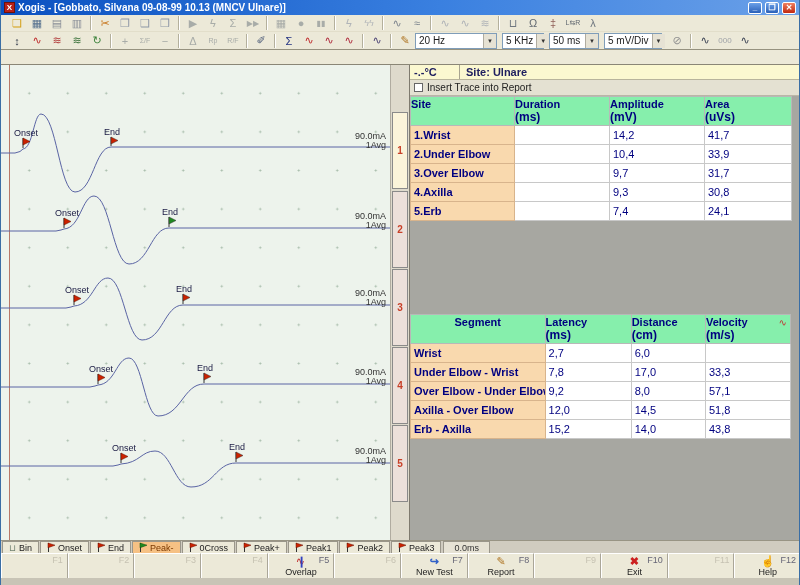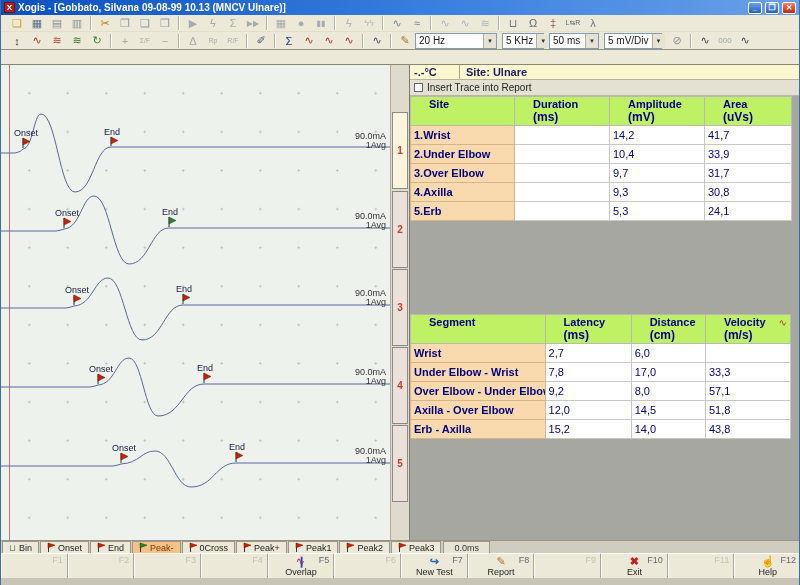--- a/index.html
+++ b/index.html
@@ -46,21 +46,21 @@
 
   
   #right-panel{position:absolute;left:408px;top:0;width:392px;height:476px;background:#a7a7a1;border-left:1px solid #7e7a6e}
   .rp-header{height:15px;background:#fbf8d0;border-bottom:1px solid #b8b49c;display:flex;font-size:11px;font-weight:bold;color:#202060;align-items:center}
   .rp-temp{width:50px;padding-left:4px;border-right:1px solid #a8a490;height:100%;display:flex;align-items:center}
   .rp-title{padding-left:6px}
   .rp-check{height:16px;background:#e4e1d2;display:flex;align-items:center;font-size:10px;color:#222;gap:4px;padding-left:4px;border-bottom:1px solid #bab6a6}
   .checkbox{width:9px;height:9px;background:#fff;border:1px solid #666;flex:none}
 
   table.datatable{position:absolute;left:0;border-collapse:collapse;table-layout:fixed;background:#fff;font-size:11px;border:1px solid #8a8a8a}
-  .datatable th{background:#bef264;color:#000080;font-weight:bold;text-align:left;vertical-align:top;padding:1px 18px;border:1px solid #b8b8b8;font-size:11px;position:relative;height:26px}
+  .datatable th{background:#86efac;color:#000080;font-weight:bold;text-align:left;vertical-align:top;padding:1px 0;border:1px solid #b8b8b8;font-size:11px;position:relative;height:26px}
   .datatable th .unit{display:block;font-size:12px}
   .datatable td{padding:1px 3px;border:1px solid #c8c8c8;color:#000080;height:19px;overflow:hidden;white-space:nowrap}
   .datatable td.name{background:#f9d9ae;font-weight:bold;border-color:#d8b48c}
   .datatable td.val{background:#fff}
   #site-table{top:31px;width:381px}
   #segment-table{top:249px;width:381px}
   .hdr-icon{position:absolute;right:3px;top:2px;color:#c03030;font-size:10px;font-weight:normal}
 
   
   #tabbar{position:absolute;top:540px;left:0;width:800px;height:13px;background:#d0ccc0;border-top:1px solid #989484;display:flex;align-items:flex-end;padding-left:1px;gap:1px}
@@ -390,29 +390,29 @@
             </tr>
             <tr>
               <td class="name">4.Axilla</td>
               <td class="val"></td>
               <td class="val">9,3</td>
               <td class="val">30,8</td>
             </tr>
             <tr>
               <td class="name">5.Erb</td>
               <td class="val"></td>
-              <td class="val">5,3</td>
+              <td class="val">7,4</td>
               <td class="val">24,1</td>
             </tr>
           </tbody>
         </table>
       <table class="datatable" id="segment-table">
           <thead>
             <tr>
-              <th style="width: 125px;"><span>Segment</span><span class="unit"></span></th>
+              <th style="width: 125px; text-align: center;"><span>Segment</span><span class="unit"></span></th>
               <th style="width: 80px;"><span>Latency</span><span class="unit">(ms)</span></th>
               <th style="width: 69px;"><span>Distance</span><span class="unit">(cm)</span></th>
               <th style="width: 79px;"><span>Velocity</span><span class="unit">(m/s)</span><span class="hdr-icon">∿</span></th>
             </tr>
           </thead>
           <tbody>
             <tr>
               <td class="name">Wrist</td>
               <td class="val">2,7</td>
               <td class="val">6,0</td>

